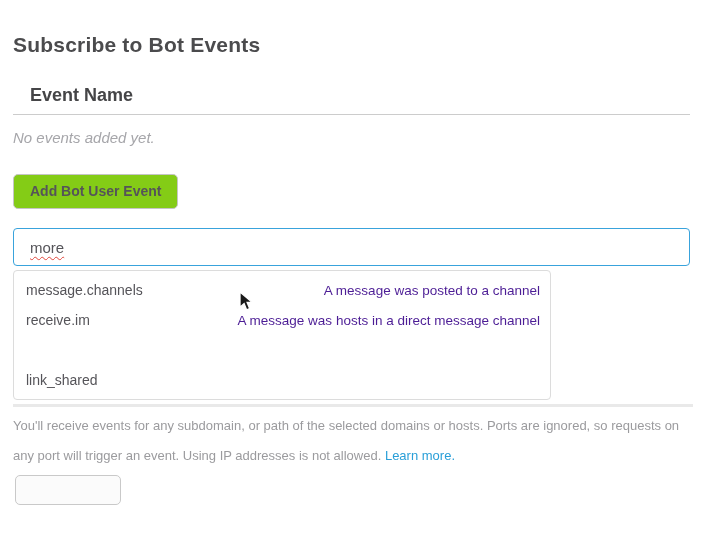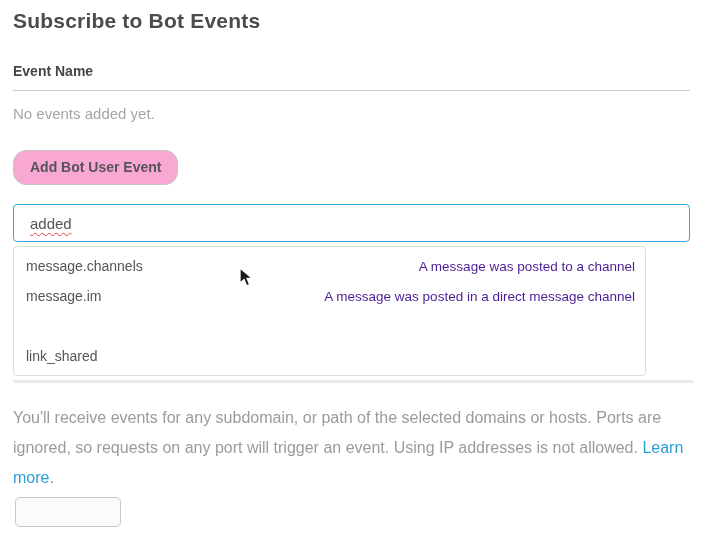--- a/index.html
+++ b/index.html
@@ -8,60 +8,62 @@
     overflow: hidden;
     background: #ffffff;
     font-family: "Liberation Sans", sans-serif;
   }
   .page {
     position: relative;
     width: 711px; height: 533px;
     padding: 0 21px 0 13px;
   }
   .title {
-    margin-top: 8px;
+    margin-top: 32px;
     font-size: 21px;
     line-height: 26px;
     font-weight: bold;
     color: #4b4b4d;
     letter-spacing: 0.2px;
   }
   .subtitle {
     margin-top: 14px;
     font-size: 15px;
     line-height: 20px;
     color: #555459;
   }
   .table-head {
     display: flex;
     margin-top: 28px;
     padding-bottom: 9px;
     border-bottom: 1px solid #cccccc;
   }
   .table-head .col {
-    font-size: 14px;
+    font-size: 18px;
     font-weight: bold;
     color: #454547;
     line-height: 19px;
+    margin-left: 17px;
   }
   .col-name { width: 408px; }
   .col-desc { flex: 1; }
   .empty-state {
     margin-top: 13px;
     font-size: 15px;
+    font-style: italic;
     color: #a6a6aa;
     line-height: 20px;
   }
   .add-btn {
     display: inline-block;
     margin-top: 26px;
     padding: 7px 16px 8px;
-    background: #f9a8d4;
+    background: #84cc16;
     border: 1px solid #c5c5c5;
-    border-radius: 13px;
+    border-radius: 5px;
     font-family: "Liberation Sans", sans-serif;
     font-size: 14px;
     font-weight: bold;
     color: #555459;
     line-height: 18px;
     cursor: pointer;
   }
   .search-input {
     margin-top: 19px;
     width: 677px;
@@ -77,21 +79,21 @@
   }
   .search-input .typed {
     text-decoration: underline;
     text-decoration-style: wavy;
     text-decoration-color: #e0463c;
     text-decoration-thickness: 1px;
     text-underline-offset: 3px;
   }
   .suggest-box {
     margin-top: 4px;
-    width: 633px;
+    width: 538px;
     border: 1px solid #dcdcdc;
     border-radius: 4px;
     background: #ffffff;
     padding: 4px 0;
   }
   .suggest-row {
     height: 30px;
     display: flex;
     align-items: center;
     justify-content: space-between;
@@ -110,22 +112,22 @@
     white-space: nowrap;
   }
   .section-divider {
     margin-top: 4px;
     width: 680px;
     height: 3px;
     background: #e9e9e9;
     border: none;
   }
   .footer-note {
-    margin-top: 20px;
-    font-size: 16px;
+    margin-top: 4px;
+    font-size: 13px;
     line-height: 30px;
     color: #9b9b9e;
   }
   .footer-note .learn-link {
     color: #2a9fd8;
     text-decoration: none;
     cursor: pointer;
   }
   .partial-btn {
     display: inline-block;
@@ -157,31 +159,31 @@
 
   <div class="table-head">
     <div class="col col-name">Event Name</div>
   </div>
 
   <div class="empty-state">No events added yet.</div>
 
   <button class="add-btn">Add Bot User Event</button>
 
   <div class="search-input">
-    <span class="typed">added</span>
+    <span class="typed">more</span>
   </div>
 
   <div class="suggest-box">
     <div class="suggest-row">
       <span class="ev-name">message.channels</span>
       <span class="ev-desc">A message was posted to a channel</span>
     </div>
     <div class="suggest-row">
-      <span class="ev-name">message.im</span>
-      <span class="ev-desc">A message was posted in a direct message channel</span>
+      <span class="ev-name">receive.im</span>
+      <span class="ev-desc">A message was hosts in a direct message channel</span>
     </div>
     <div class="suggest-row">
     </div>
     <div class="suggest-row">
       <span class="ev-name">link_shared</span>
     </div>
   </div>
 
   <div class="section-divider"></div>
 

